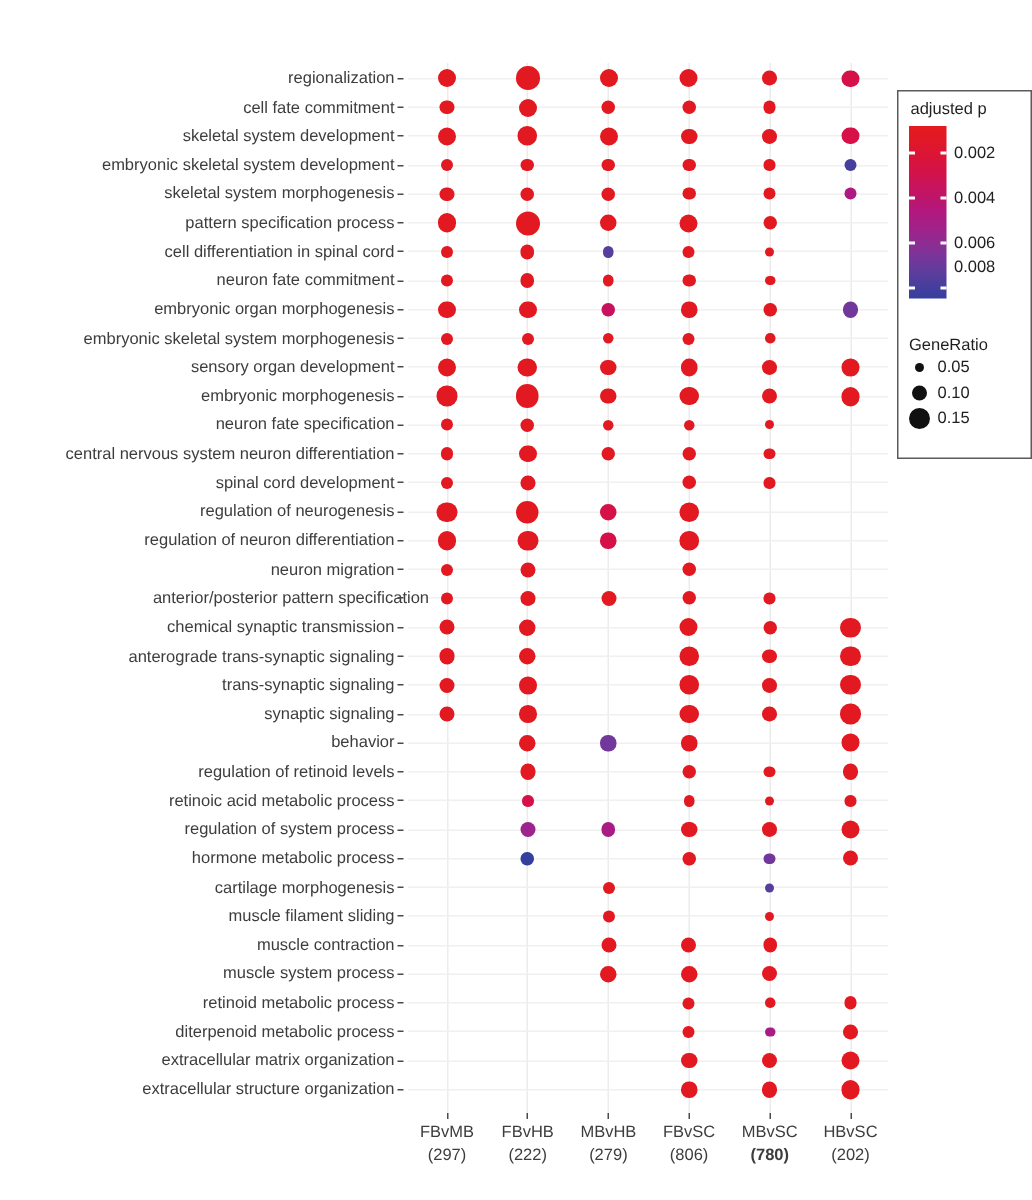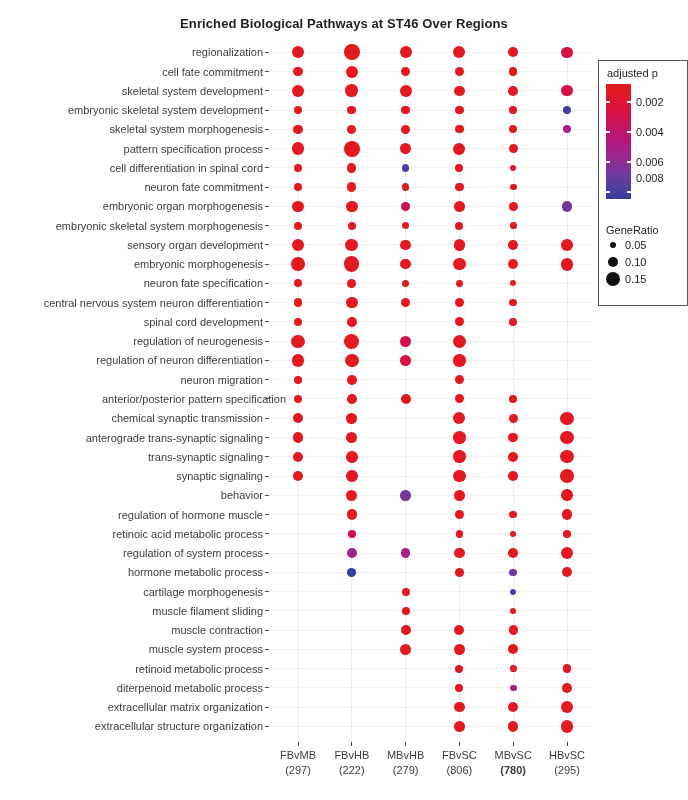--- a/index.html
+++ b/index.html
@@ -20,21 +20,20 @@
   #colorbar{position:absolute;left:7px;top:23px;width:25px;height:115px;}
   .cbar-tick{position:absolute;width:4px;height:2px;background:#ffffff;}
   .cbar-lab{position:absolute;left:37px;font-size:11px;color:#1f1f1f;}
   .size-dot{position:absolute;border-radius:50%;background:#111;}
   .size-lab{position:absolute;font-size:11px;color:#1f1f1f;}
 </style>
 </head>
 <body>
 
 <div id="figure">
-  <div id="chart-title">Enriched Biological Pathways at ST46 Over Regions</div>
 
   <div id="panel">
       <div class="gridline-v" style="left: 297.5px; top: 42px; height: 700px;"></div>
       <div class="gridline-v" style="left: 351.3px; top: 42px; height: 700px;"></div>
       <div class="gridline-v" style="left: 405.1px; top: 42px; height: 700px;"></div>
       <div class="gridline-v" style="left: 458.9px; top: 42px; height: 700px;"></div>
       <div class="gridline-v" style="left: 512.7px; top: 42px; height: 700px;"></div>
       <div class="gridline-v" style="left: 566.5px; top: 42px; height: 700px;"></div>
       <div class="gridline-h" style="left: 272px; top: 51.8px; width: 320px;"></div>
       <div class="gridline-h" style="left: 272px; top: 71.06px; width: 320px;"></div>
@@ -275,21 +274,21 @@
       <div class="ylab" style="right: 425px; top: 412.24px;">chemical synaptic transmission</div>
       <div class="ytick" style="left: 265px; top: 417.74px;"></div>
       <div class="ylab" style="right: 425px; top: 431.5px;">anterograde trans-synaptic signaling</div>
       <div class="ytick" style="left: 265px; top: 437px;"></div>
       <div class="ylab" style="right: 425px; top: 450.76px;">trans-synaptic signaling</div>
       <div class="ytick" style="left: 265px; top: 456.26px;"></div>
       <div class="ylab" style="right: 425px; top: 470.02px;">synaptic signaling</div>
       <div class="ytick" style="left: 265px; top: 475.52px;"></div>
       <div class="ylab" style="right: 425px; top: 489.28px;">behavior</div>
       <div class="ytick" style="left: 265px; top: 494.78px;"></div>
-      <div class="ylab" style="right: 425px; top: 508.54px;">regulation of hormone muscle</div>
+      <div class="ylab" style="right: 425px; top: 508.54px;">regulation of retinoid levels</div>
       <div class="ytick" style="left: 265px; top: 514.04px;"></div>
       <div class="ylab" style="right: 425px; top: 527.8px;">retinoic acid metabolic process</div>
       <div class="ytick" style="left: 265px; top: 533.3px;"></div>
       <div class="ylab" style="right: 425px; top: 547.06px;">regulation of system process</div>
       <div class="ytick" style="left: 265px; top: 552.56px;"></div>
       <div class="ylab" style="right: 425px; top: 566.32px;">hormone metabolic process</div>
       <div class="ytick" style="left: 265px; top: 571.82px;"></div>
       <div class="ylab" style="right: 425px; top: 585.58px;">cartilage morphogenesis</div>
       <div class="ytick" style="left: 265px; top: 591.08px;"></div>
       <div class="ylab" style="right: 425px; top: 604.84px; text-align: center;">muscle filament sliding</div>
@@ -318,21 +317,21 @@
       <div class="xlab" style="left: 365.6px; top: 749px;">MBvHB</div>
       <div class="xlab" style="left: 365.6px; top: 764px;">(279)</div>
       <div class="xtick" style="left: 458.9px; top: 742px;"></div>
       <div class="xlab" style="left: 419.4px; top: 749px;">FBvSC</div>
       <div class="xlab" style="left: 419.4px; top: 764px;">(806)</div>
       <div class="xtick" style="left: 512.7px; top: 742px;"></div>
       <div class="xlab" style="left: 473.2px; top: 749px;">MBvSC</div>
       <div class="xlab" style="left: 473.2px; top: 764px; font-weight: bold;">(780)</div>
       <div class="xtick" style="left: 566.5px; top: 742px;"></div>
       <div class="xlab" style="left: 527px; top: 749px;">HBvSC</div>
-      <div class="xlab" style="left: 527px; top: 764px;">(295)</div>
+      <div class="xlab" style="left: 527px; top: 764px;">(202)</div>
     </div>
 
   <div id="legend-box">
     <div class="legend-title" style="left:8px;top:6px;">adjusted p</div>
     <div id="colorbar" style="background: linear-gradient(rgb(228, 26, 28) 0%, rgb(224, 24, 39) 8.3%, rgb(219, 21, 54) 16.7%, rgb(213, 18, 69) 25%, rgb(202, 19, 88) 33.3%, rgb(190, 21, 107) 41.7%, rgb(177, 24, 126) 50%, rgb(161, 33, 137) 58.3%, rgb(145, 43, 146) 66.7%, rgb(123, 52, 153) 75%, rgb(97, 60, 156) 83.3%, rgb(74, 62, 157) 91.7%, rgb(52, 63, 158) 100%);"></div>
     <div id="colorbar-ticks">
         <div class="cbar-tick" style="left: 7px; top: 39.9221px;"></div>
         <div class="cbar-tick" style="left: 28px; top: 39.9221px;"></div>
         <div class="cbar-lab" style="top: 34.9221px;">0.002</div>
         <div class="cbar-tick" style="left: 7px; top: 69.7922px;"></div>

